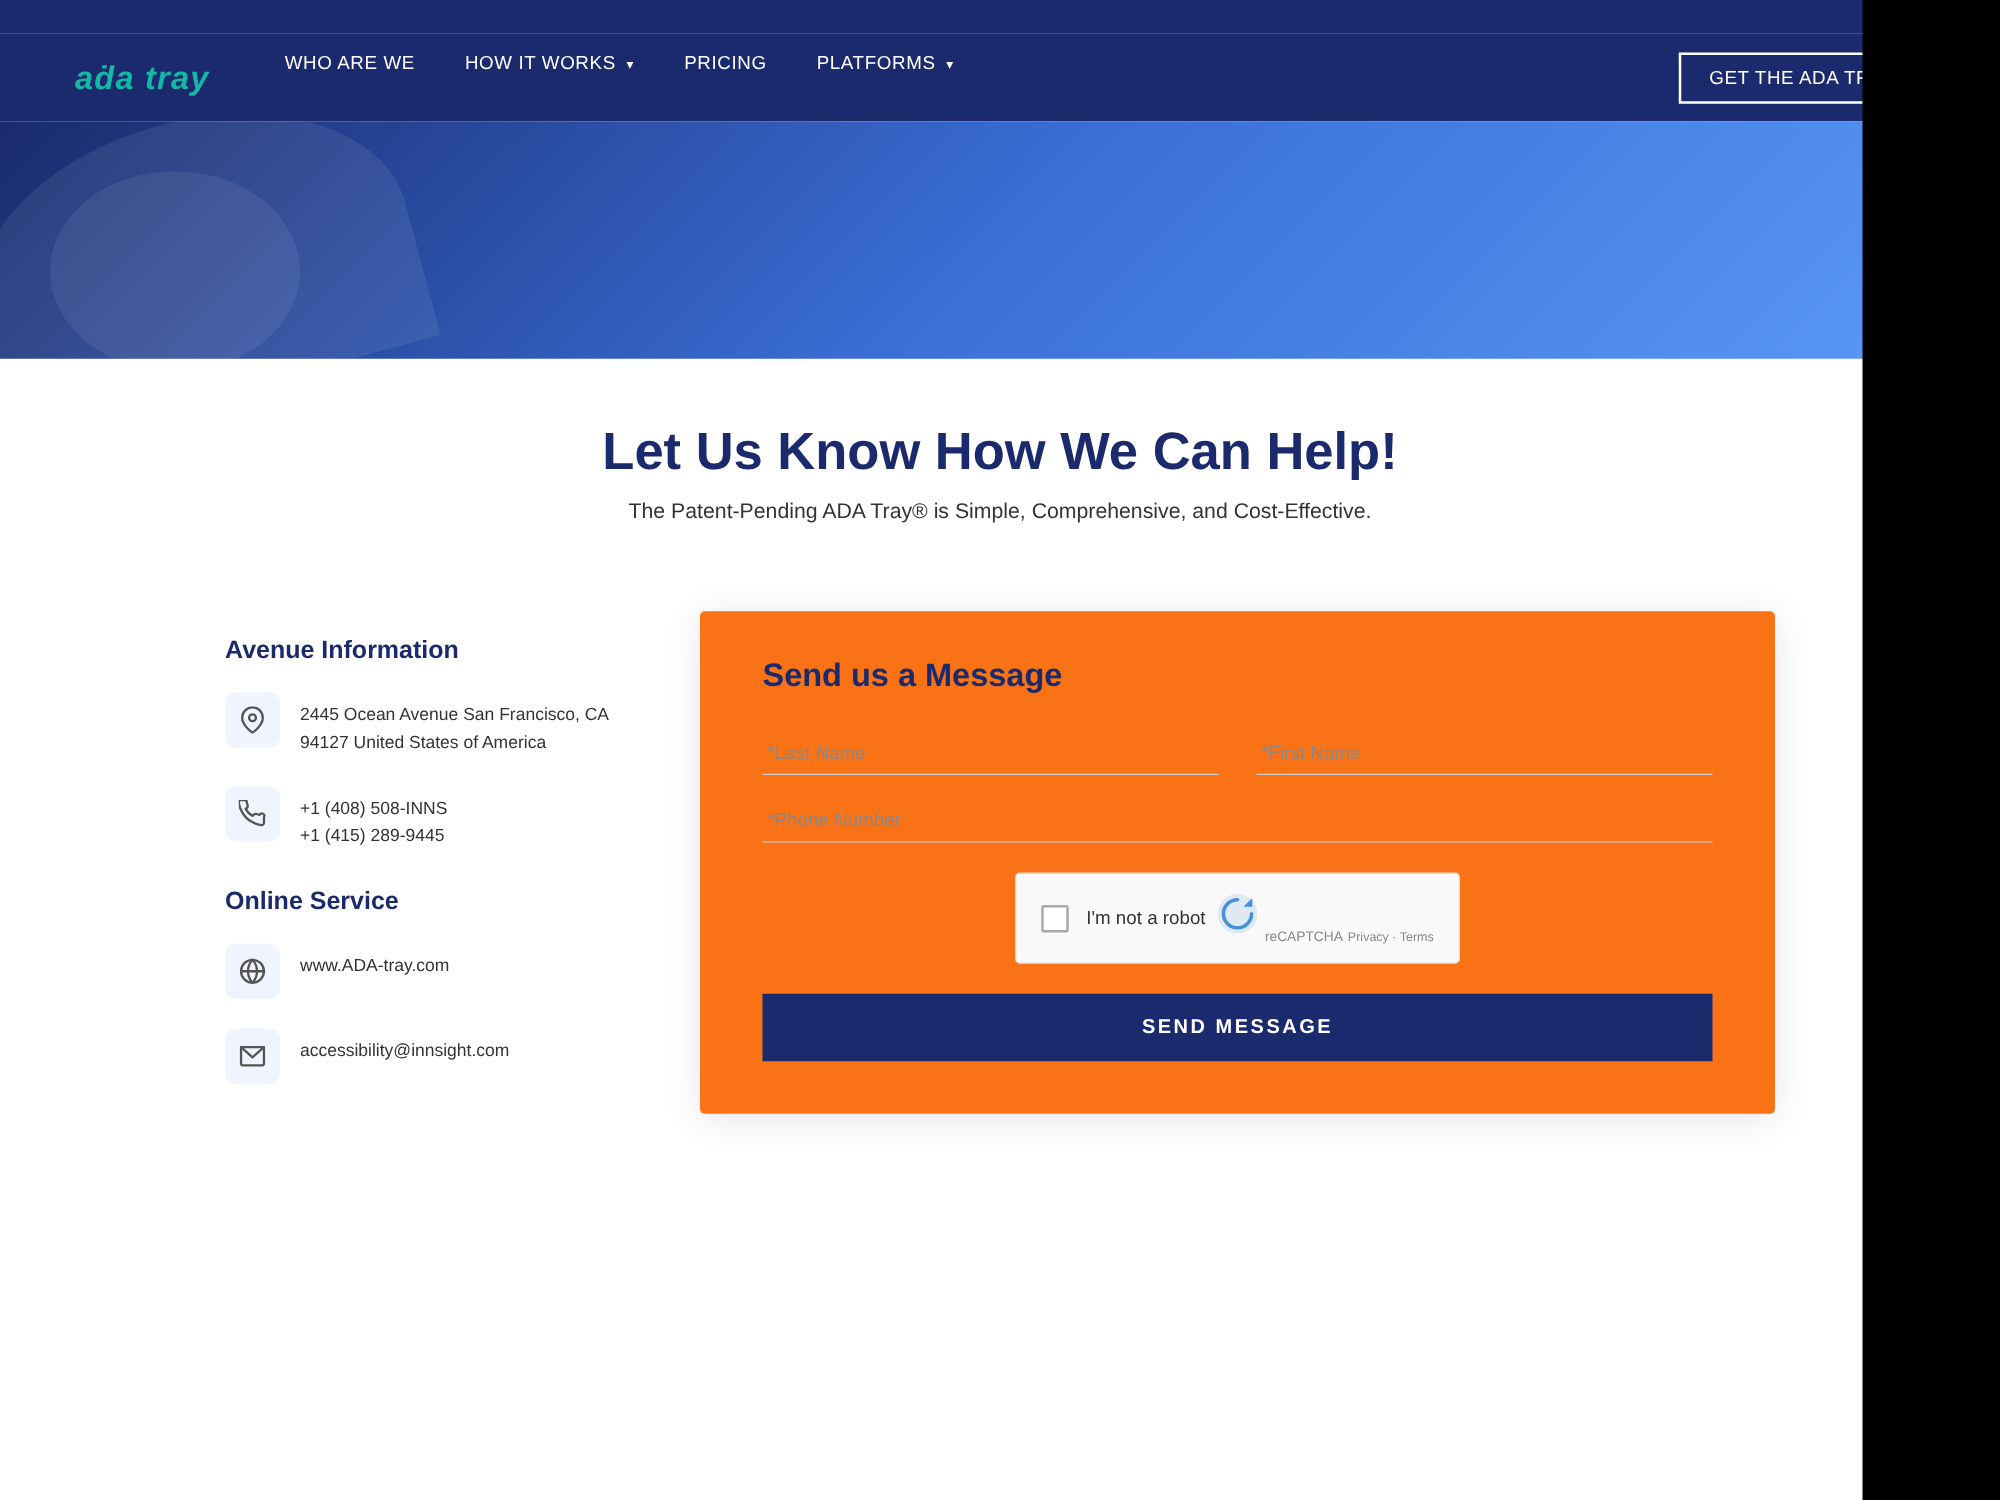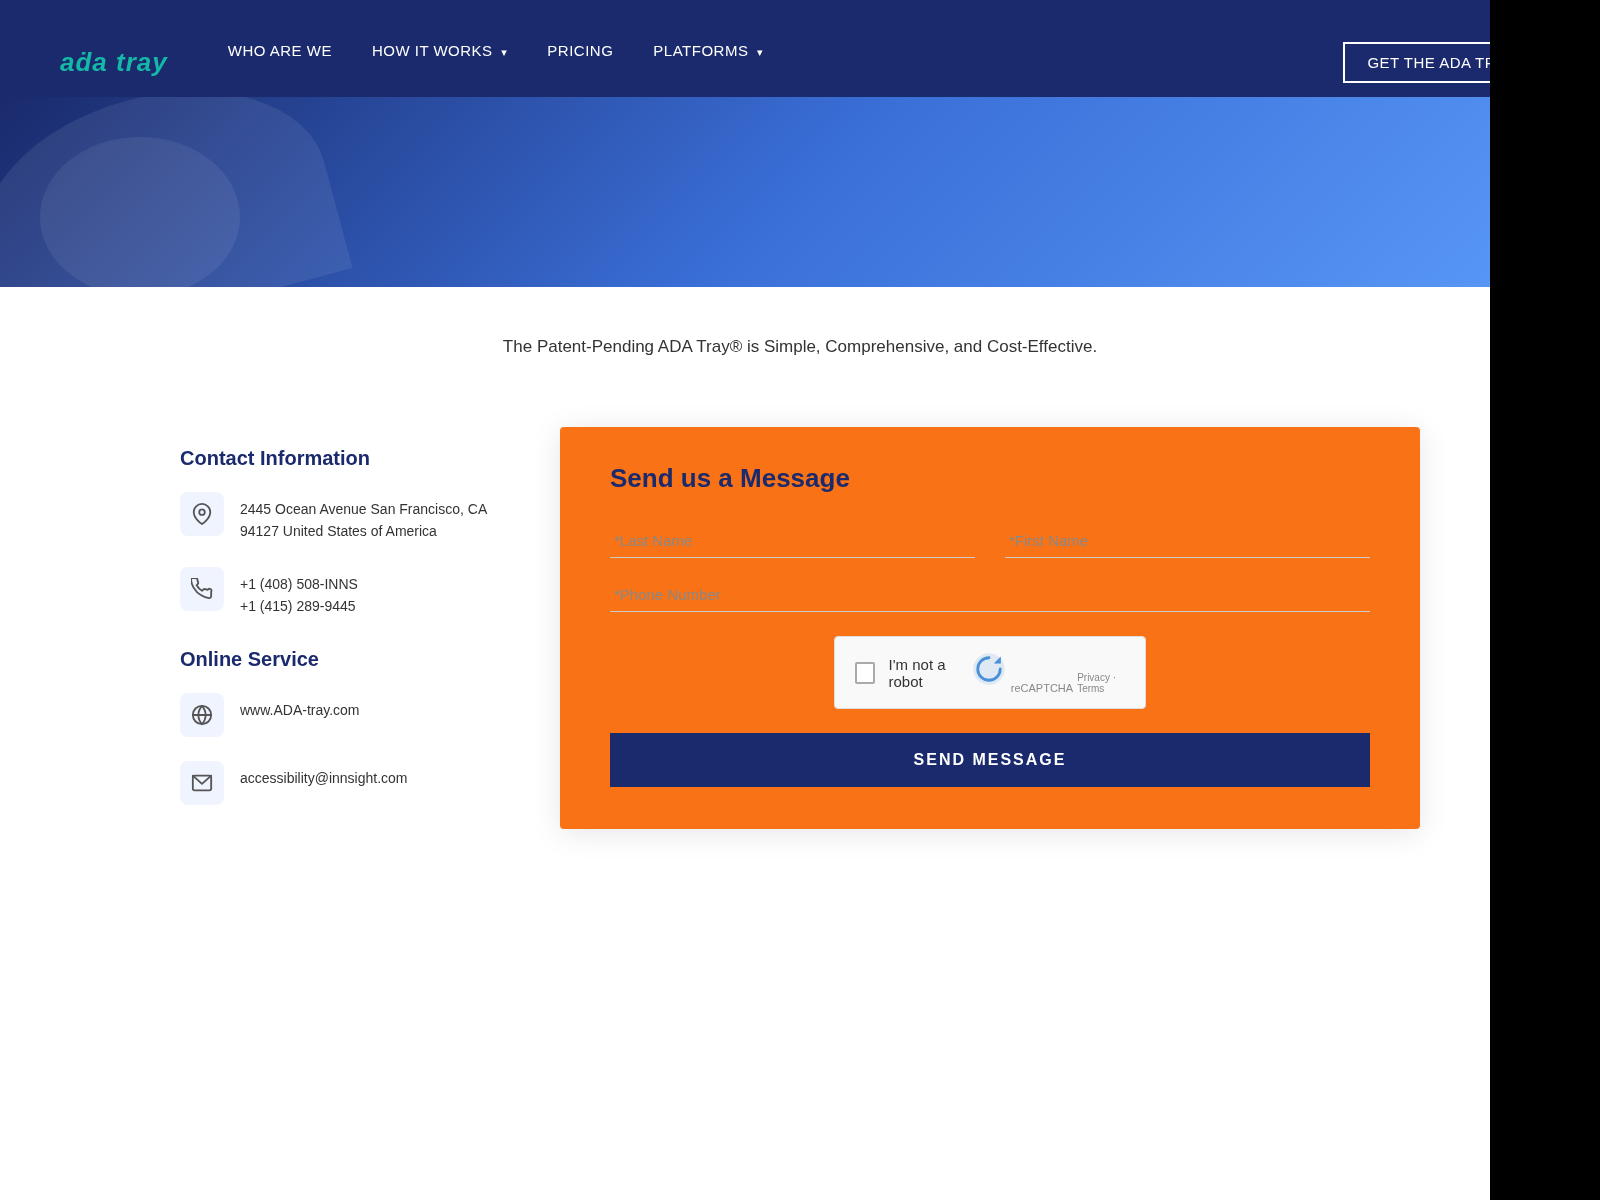--- a/index.html
+++ b/index.html
@@ -215,21 +215,21 @@
       margin-bottom: 20px;
     }
     .captcha-box {
       background: #f9f9f9;
       border: 1px solid #ddd;
       border-radius: 4px;
       padding: 14px 20px;
       display: flex;
       align-items: center;
       justify-content: space-between;
-      width: 312px;
+      width: 356px;
       margin: 24px auto;
     }
     .captcha-left {
       display: flex;
       align-items: center;
       gap: 14px;
     }
     .captcha-checkbox {
       width: 22px;
       height: 22px;
@@ -304,27 +304,28 @@
     <a>PRICING</a>
     <a>PLATFORMS <span class="caret">▾</span></a>
     <div style="flex:1;"></div>
     <a class="nav-cta">GET THE ADA TRAY</a>
   </div>
 </nav>
 
 <div class="hero-banner"></div>
 
 <div class="page-header">
+  <h1>Let Us Know How We Can Help!</h1>
   <p>The Patent-Pending ADA Tray® is Simple, Comprehensive, and Cost-Effective.</p>
 </div>
 
 <div class="main-content">
 
   <div class="contact-info">
-    <h3>Contact Information</h3>
+    <h3>Avenue Information</h3>
 
     <div class="contact-item">
       <div class="contact-icon">
         <svg width="22" height="22" viewBox="0 0 24 24" fill="none" stroke="#555" stroke-width="2" stroke-linecap="round" stroke-linejoin="round">
           <path d="M21 10c0 7-9 13-9 13S3 17 3 10a9 9 0 0118 0z"></path>
           <circle cx="12" cy="10" r="3"></circle>
         </svg>
       </div>
       <div class="contact-text">2445 Ocean Avenue San Francisco, CA 94127 United States of America</div>
     </div>

